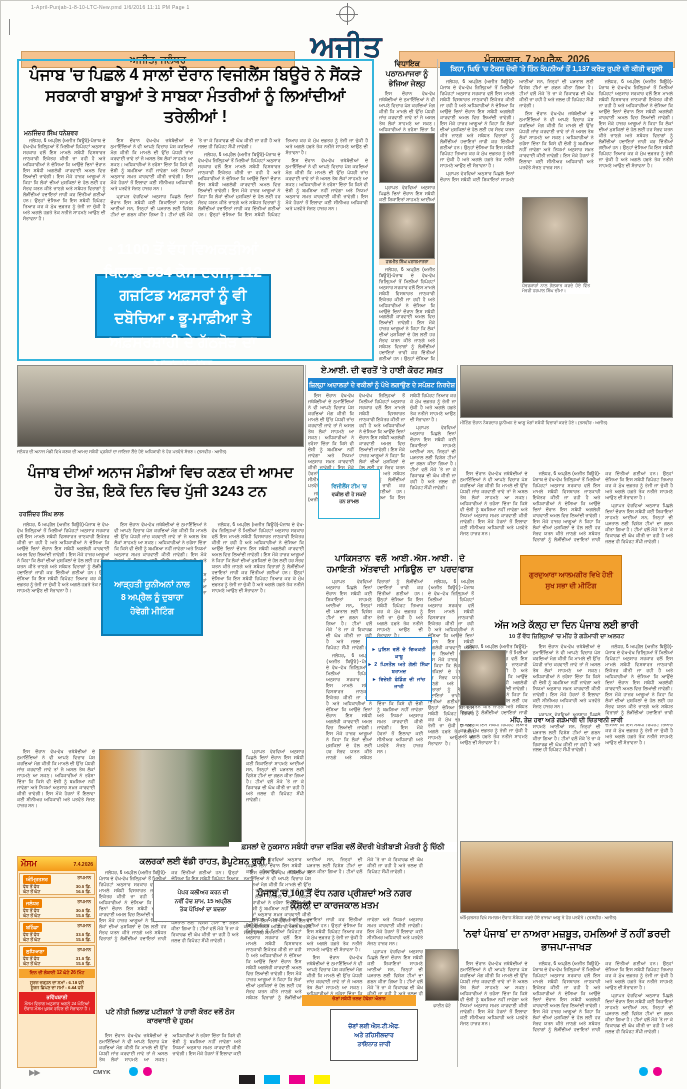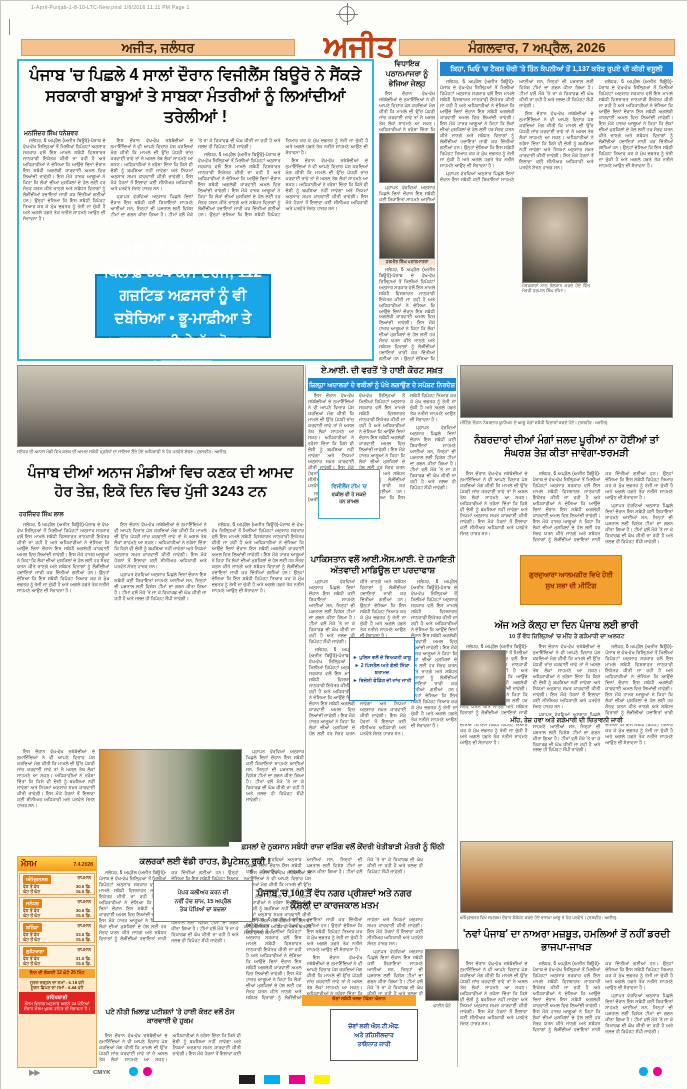--- a/index.html
+++ b/index.html
@@ -5,22 +5,22 @@
   html,body{margin:0;padding:0;background:#e9e9e6;}
   .page{position:relative;width:687px;height:1089px;margin:0 auto;background:#fdfdfa;
         font-family:"Liberation Sans","DejaVu Sans",sans-serif;color:#1b1b1b;overflow:hidden;
         border:1px solid #c9c9c4;}
   .abs{position:absolute;}
   .printline{font-size:5px;color:#8a8a8a;letter-spacing:.3px;white-space:nowrap;}
   .crosshair{width:14px;height:14px;border:1px solid #777;border-radius:50%;}
   .crosshair:before{content:"";position:absolute;left:50%;top:-4px;width:1px;height:22px;background:#777;}
   .crosshair:after{content:"";position:absolute;top:50%;left:-4px;height:1px;width:22px;background:#777;}
   .bar{background:#f5c28e;border:1px solid #cf9d62;display:flex;align-items:center;justify-content:center;
-       font-size:13px;font-weight:bold;color:#3a2a12;}
-  .masthead{font-size:29px;font-weight:bold;color:#c2410c;text-align:right;line-height:1;
+       font-size:10px;font-weight:bold;color:#3a2a12;margin-top:12px;}
+  .masthead{font-size:29px;font-weight:bold;color:#0c4a6e;text-align:center;line-height:1;
             text-shadow:0 0 .5px #cf1126;}
   .hl{font-weight:bold;text-align:center;line-height:1.32;color:#070707;}
   .sub{background:#2186d2;color:#fff;font-weight:bold;display:flex;align-items:center;justify-content:center;text-align:center;}
   .cols{column-gap:5px;text-align:justify;font-size:4.6px;line-height:1.3;color:#222;}
   .cols p{margin:0 0 2px 0;text-indent:6px;}
   .c2{column-count:2}.c3{column-count:3}.c4{column-count:4}
   .byline{font-size:6px;font-weight:bold;color:#111;}
   .bluebox{background:#19a7e8;border:2px solid #0d7cb2;color:#fff;font-weight:bold;text-align:center;
            display:flex;align-items:center;justify-content:center;padding:3px;box-sizing:border-box;line-height:1.55;}
   .whitebox{background:#fff;border:1.5px solid #2fb0d8;text-align:center;display:flex;flex-direction:column;
@@ -109,61 +109,65 @@
 
   <div class="abs hl" style="left:16px;top:462px;width:287px;font-size:14.5px;">ਪੰਜਾਬ ਦੀਆਂ ਅਨਾਜ ਮੰਡੀਆਂ ਵਿਚ ਕਣਕ ਦੀ ਆਮਦ ਹੋਰ ਤੇਜ਼, ਇਕੋ ਦਿਨ ਵਿਚ ਪੁੱਜੀ 3243 ਟਨ</div>
   <div class="abs byline" style="left:18px;top:510px;">ਹਰਜਿੰਦਰ ਸਿੰਘ ਲਾਲ</div>
   <div class="abs" style="left:16px;top:521px;width:287px;height:225px;">
     <div class="cols c3" style="height:225px;overflow:hidden;">
       <p>ਜਲੰਧਰ, 6 ਅਪ੍ਰੈਲ (ਅਜੀਤ ਬਿਊਰੋ)-ਪੰਜਾਬ ਦੇ ਵੱਖ-ਵੱਖ ਜ਼ਿਲ੍ਹਿਆਂ ਤੋਂ ਮਿਲੀਆਂ ਰਿਪੋਰਟਾਂ ਅਨੁਸਾਰ ਸਰਕਾਰ ਵਲੋਂ ਇਸ ਮਾਮਲੇ ਸਬੰਧੀ ਵਿਸਥਾਰਤ ਜਾਣਕਾਰੀ ਇਕੱਤਰ ਕੀਤੀ ਜਾ ਰਹੀ ਹੈ ਅਤੇ ਅਧਿਕਾਰੀਆਂ ਨੇ ਦੱਸਿਆ ਕਿ ਆਉਂਦੇ ਦਿਨਾਂ ਦੌਰਾਨ ਇਸ ਸਬੰਧੀ ਅਗਲੇਰੀ ਕਾਰਵਾਈ ਅਮਲ ਵਿਚ ਲਿਆਂਦੀ ਜਾਵੇਗੀ। ਇਸ ਮੌਕੇ ਹਾਜ਼ਰ ਆਗੂਆਂ ਨੇ ਕਿਹਾ ਕਿ ਲੋਕਾਂ ਦੀਆਂ ਮੁਸ਼ਕਿਲਾਂ ਦੇ ਹੱਲ ਲਈ ਹਰ ਸੰਭਵ ਯਤਨ ਕੀਤੇ ਜਾਣਗੇ ਅਤੇ ਸਬੰਧਤ ਵਿਭਾਗਾਂ ਨੂੰ ਲੋੜੀਂਦੀਆਂ ਹਦਾਇਤਾਂ ਜਾਰੀ ਕਰ ਦਿੱਤੀਆਂ ਗਈਆਂ ਹਨ। ਉਨ੍ਹਾਂ ਦੱਸਿਆ ਕਿ ਇਸ ਸਬੰਧੀ ਰਿਪੋਰਟ ਤਿਆਰ ਕਰ ਕੇ ਮੁੱਖ ਦਫ਼ਤਰ ਨੂੰ ਭੇਜੀ ਜਾ ਚੁੱਕੀ ਹੈ ਅਤੇ ਅਗਲੇ ਹਫ਼ਤੇ ਤੱਕ ਨਤੀਜੇ ਸਾਹਮਣੇ ਆਉਣ ਦੀ ਸੰਭਾਵਨਾ ਹੈ।</p>
       <p>ਇਸ ਦੌਰਾਨ ਵੱਖ-ਵੱਖ ਜਥੇਬੰਦੀਆਂ ਦੇ ਨੁਮਾਇੰਦਿਆਂ ਨੇ ਵੀ ਆਪਣੇ ਵਿਚਾਰ ਪੇਸ਼ ਕਰਦਿਆਂ ਮੰਗ ਕੀਤੀ ਕਿ ਮਾਮਲੇ ਦੀ ਉੱਚ ਪੱਧਰੀ ਜਾਂਚ ਕਰਵਾਈ ਜਾਵੇ ਤਾਂ ਜੋ ਅਸਲ ਤੱਥ ਲੋਕਾਂ ਸਾਹਮਣੇ ਆ ਸਕਣ। ਅਧਿਕਾਰੀਆਂ ਨੇ ਭਰੋਸਾ ਦਿੱਤਾ ਕਿ ਕਿਸੇ ਵੀ ਦੋਸ਼ੀ ਨੂੰ ਬਖ਼ਸ਼ਿਆ ਨਹੀਂ ਜਾਵੇਗਾ ਅਤੇ ਨਿਯਮਾਂ ਅਨੁਸਾਰ ਸਖ਼ਤ ਕਾਰਵਾਈ ਕੀਤੀ ਜਾਵੇਗੀ। ਇਸ ਮੌਕੇ ਹੋਰਨਾਂ ਤੋਂ ਇਲਾਵਾ ਕਈ ਸੀਨੀਅਰ ਅਧਿਕਾਰੀ ਅਤੇ ਪਤਵੰਤੇ ਸੱਜਣ ਹਾਜ਼ਰ ਸਨ।</p>
       <p>ਪ੍ਰਾਪਤ ਵੇਰਵਿਆਂ ਅਨੁਸਾਰ ਪਿਛਲੇ ਦਿਨਾਂ ਦੌਰਾਨ ਇਸ ਸਬੰਧੀ ਕਈ ਸ਼ਿਕਾਇਤਾਂ ਸਾਹਮਣੇ ਆਈਆਂ ਸਨ, ਜਿਨ੍ਹਾਂ ਦੀ ਪੜਤਾਲ ਲਈ ਵਿਸ਼ੇਸ਼ ਟੀਮਾਂ ਦਾ ਗਠਨ ਕੀਤਾ ਗਿਆ ਹੈ। ਟੀਮਾਂ ਵਲੋਂ ਮੌਕੇ 'ਤੇ ਜਾ ਕੇ ਰਿਕਾਰਡ ਦੀ ਘੋਖ ਕੀਤੀ ਜਾ ਰਹੀ ਹੈ ਅਤੇ ਜਲਦ ਹੀ ਰਿਪੋਰਟ ਸੌਂਪੀ ਜਾਵੇਗੀ।</p>
       <p>ਜਲੰਧਰ, 6 ਅਪ੍ਰੈਲ (ਅਜੀਤ ਬਿਊਰੋ)-ਪੰਜਾਬ ਦੇ ਵੱਖ-ਵੱਖ ਜ਼ਿਲ੍ਹਿਆਂ ਤੋਂ ਮਿਲੀਆਂ ਰਿਪੋਰਟਾਂ ਅਨੁਸਾਰ ਸਰਕਾਰ ਵਲੋਂ ਇਸ ਮਾਮਲੇ ਸਬੰਧੀ ਵਿਸਥਾਰਤ ਜਾਣਕਾਰੀ ਇਕੱਤਰ ਕੀਤੀ ਜਾ ਰਹੀ ਹੈ ਅਤੇ ਅਧਿਕਾਰੀਆਂ ਨੇ ਦੱਸਿਆ ਕਿ ਆਉਂਦੇ ਦਿਨਾਂ ਦੌਰਾਨ ਇਸ ਸਬੰਧੀ ਅਗਲੇਰੀ ਕਾਰਵਾਈ ਅਮਲ ਵਿਚ ਲਿਆਂਦੀ ਜਾਵੇਗੀ। ਇਸ ਮੌਕੇ ਹਾਜ਼ਰ ਆਗੂਆਂ ਨੇ ਕਿਹਾ ਕਿ ਲੋਕਾਂ ਦੀਆਂ ਮੁਸ਼ਕਿਲਾਂ ਦੇ ਹੱਲ ਲਈ ਹਰ ਸੰਭਵ ਯਤਨ ਕੀਤੇ ਜਾਣਗੇ ਅਤੇ ਸਬੰਧਤ ਵਿਭਾਗਾਂ ਨੂੰ ਲੋੜੀਂਦੀਆਂ ਹਦਾਇਤਾਂ ਜਾਰੀ ਕਰ ਦਿੱਤੀਆਂ ਗਈਆਂ ਹਨ। ਉਨ੍ਹਾਂ ਦੱਸਿਆ ਕਿ ਇਸ ਸਬੰਧੀ ਰਿਪੋਰਟ ਤਿਆਰ ਕਰ ਕੇ ਮੁੱਖ ਦਫ਼ਤਰ ਨੂੰ ਭੇਜੀ ਜਾ ਚੁੱਕੀ ਹੈ ਅਤੇ ਅਗਲੇ ਹਫ਼ਤੇ ਤੱਕ ਨਤੀਜੇ ਸਾਹਮਣੇ ਆਉਣ ਦੀ ਸੰਭਾਵਨਾ ਹੈ।</p>
     </div>
+    <div class="abs bluebox" style="left:84px;top:38px;width:102px;height:76px;font-size:8.5px;flex-direction:column;">
+      <span>ਆੜ੍ਹਤੀ ਯੂਨੀਅਨਾਂ ਨਾਲ</span>
+      <span>8 ਅਪ੍ਰੈਲ ਨੂੰ ਦੁਬਾਰਾ</span>
+      <span>ਹੋਵੇਗੀ ਮੀਟਿੰਗ</span>
+    </div>
   </div>
 
   <div class="abs vline" style="left:304px;top:364px;height:484px;"></div>
   <div class="abs" style="left:307px;top:364px;width:148px;height:188px;overflow:hidden;">
     <div class="hl" style="font-size:8.5px;">ਏ.ਆਈ. ਦੀ ਵਰਤੋਂ 'ਤੇ ਹਾਈ ਕੋਰਟ ਸਖ਼ਤ</div>
     <div class="sub" style="height:13px;font-size:6.4px;margin-top:2px;">ਜ਼ਿਲ੍ਹਾ ਅਦਾਲਤਾਂ ਦੇ ਵਕੀਲਾਂ ਨੂੰ ਪੱਖੇ ਲਗਾਉਣ ਦੇ ਸਪੱਸ਼ਟ ਨਿਰਦੇਸ਼</div>
     <div style="position:relative;height:158px;margin-top:2px;">
       <div class="cols c3" style="height:158px;">
         <p>ਇਸ ਦੌਰਾਨ ਵੱਖ-ਵੱਖ ਜਥੇਬੰਦੀਆਂ ਦੇ ਨੁਮਾਇੰਦਿਆਂ ਨੇ ਵੀ ਆਪਣੇ ਵਿਚਾਰ ਪੇਸ਼ ਕਰਦਿਆਂ ਮੰਗ ਕੀਤੀ ਕਿ ਮਾਮਲੇ ਦੀ ਉੱਚ ਪੱਧਰੀ ਜਾਂਚ ਕਰਵਾਈ ਜਾਵੇ ਤਾਂ ਜੋ ਅਸਲ ਤੱਥ ਲੋਕਾਂ ਸਾਹਮਣੇ ਆ ਸਕਣ। ਅਧਿਕਾਰੀਆਂ ਨੇ ਭਰੋਸਾ ਦਿੱਤਾ ਕਿ ਕਿਸੇ ਵੀ ਦੋਸ਼ੀ ਨੂੰ ਬਖ਼ਸ਼ਿਆ ਨਹੀਂ ਜਾਵੇਗਾ ਅਤੇ ਨਿਯਮਾਂ ਅਨੁਸਾਰ ਸਖ਼ਤ ਕਾਰਵਾਈ ਕੀਤੀ ਜਾਵੇਗੀ। ਇਸ ਮੌਕੇ ਹੋਰਨਾਂ ਤੋਂ ਇਲਾਵਾ ਕਈ ਸੀਨੀਅਰ ਅਧਿਕਾਰੀ ਅਤੇ ਪਤਵੰਤੇ ਸੱਜਣ ਹਾਜ਼ਰ ਸਨ।</p>
         <p>ਜਲੰਧਰ, 6 ਅਪ੍ਰੈਲ (ਅਜੀਤ ਬਿਊਰੋ)-ਪੰਜਾਬ ਦੇ ਵੱਖ-ਵੱਖ ਜ਼ਿਲ੍ਹਿਆਂ ਤੋਂ ਮਿਲੀਆਂ ਰਿਪੋਰਟਾਂ ਅਨੁਸਾਰ ਸਰਕਾਰ ਵਲੋਂ ਇਸ ਮਾਮਲੇ ਸਬੰਧੀ ਵਿਸਥਾਰਤ ਜਾਣਕਾਰੀ ਇਕੱਤਰ ਕੀਤੀ ਜਾ ਰਹੀ ਹੈ ਅਤੇ ਅਧਿਕਾਰੀਆਂ ਨੇ ਦੱਸਿਆ ਕਿ ਆਉਂਦੇ ਦਿਨਾਂ ਦੌਰਾਨ ਇਸ ਸਬੰਧੀ ਅਗਲੇਰੀ ਕਾਰਵਾਈ ਅਮਲ ਵਿਚ ਲਿਆਂਦੀ ਜਾਵੇਗੀ। ਇਸ ਮੌਕੇ ਹਾਜ਼ਰ ਆਗੂਆਂ ਨੇ ਕਿਹਾ ਕਿ ਲੋਕਾਂ ਦੀਆਂ ਮੁਸ਼ਕਿਲਾਂ ਦੇ ਹੱਲ ਲਈ ਹਰ ਸੰਭਵ ਯਤਨ ਕੀਤੇ ਜਾਣਗੇ ਅਤੇ ਸਬੰਧਤ ਵਿਭਾਗਾਂ ਨੂੰ ਲੋੜੀਂਦੀਆਂ ਹਦਾਇਤਾਂ ਜਾਰੀ ਕਰ ਦਿੱਤੀਆਂ ਗਈਆਂ ਹਨ। ਉਨ੍ਹਾਂ ਦੱਸਿਆ ਕਿ ਇਸ ਸਬੰਧੀ ਰਿਪੋਰਟ ਤਿਆਰ ਕਰ ਕੇ ਮੁੱਖ ਦਫ਼ਤਰ ਨੂੰ ਭੇਜੀ ਜਾ ਚੁੱਕੀ ਹੈ ਅਤੇ ਅਗਲੇ ਹਫ਼ਤੇ ਤੱਕ ਨਤੀਜੇ ਸਾਹਮਣੇ ਆਉਣ ਦੀ ਸੰਭਾਵਨਾ ਹੈ।</p>
         <p>ਪ੍ਰਾਪਤ ਵੇਰਵਿਆਂ ਅਨੁਸਾਰ ਪਿਛਲੇ ਦਿਨਾਂ ਦੌਰਾਨ ਇਸ ਸਬੰਧੀ ਕਈ ਸ਼ਿਕਾਇਤਾਂ ਸਾਹਮਣੇ ਆਈਆਂ ਸਨ, ਜਿਨ੍ਹਾਂ ਦੀ ਪੜਤਾਲ ਲਈ ਵਿਸ਼ੇਸ਼ ਟੀਮਾਂ ਦਾ ਗਠਨ ਕੀਤਾ ਗਿਆ ਹੈ। ਟੀਮਾਂ ਵਲੋਂ ਮੌਕੇ 'ਤੇ ਜਾ ਕੇ ਰਿਕਾਰਡ ਦੀ ਘੋਖ ਕੀਤੀ ਜਾ ਰਹੀ ਹੈ ਅਤੇ ਜਲਦ ਹੀ ਰਿਪੋਰਟ ਸੌਂਪੀ ਜਾਵੇਗੀ।</p>
       </div>
       <div class="abs whitebox" style="left:10px;top:76px;width:62px;height:50px;">
         <span style="color:#0d7cb2;font-weight:bold;font-size:5.6px;">ਵਿਜੀਲੈਂਸ ਟੀਮ 'ਚ</span>
         <span style="font-size:5.2px;font-weight:bold;">ਵਕੀਲ ਵੀ ਹੋ ਸਕਦੇ</span>
         <span style="font-size:5.2px;font-weight:bold;">ਹਨ ਸ਼ਾਮਲ</span>
       </div>
     </div>
   </div>
 
-  <div class="abs" style="left:308px;top:553px;width:148px;height:286px;overflow:hidden;">
+  <div class="abs" style="left:325px;top:553px;width:148px;height:286px;overflow:hidden;font-family:Liberation Mono, monospace;">
     <div class="hl" style="font-size:8.5px;">ਪਾਕਿਸਤਾਨ ਵਲੋਂ ਆਈ.ਐਸ.ਆਈ. ਦੇ ਹਮਾਇਤੀ ਅੱਤਵਾਦੀ ਮਾਡਿਊਲ ਦਾ ਪਰਦਾਫਾਸ਼</div>
     <div style="position:relative;height:252px;margin-top:3px;">
       <div class="cols c3" style="height:252px;">
         <p>ਪ੍ਰਾਪਤ ਵੇਰਵਿਆਂ ਅਨੁਸਾਰ ਪਿਛਲੇ ਦਿਨਾਂ ਦੌਰਾਨ ਇਸ ਸਬੰਧੀ ਕਈ ਸ਼ਿਕਾਇਤਾਂ ਸਾਹਮਣੇ ਆਈਆਂ ਸਨ, ਜਿਨ੍ਹਾਂ ਦੀ ਪੜਤਾਲ ਲਈ ਵਿਸ਼ੇਸ਼ ਟੀਮਾਂ ਦਾ ਗਠਨ ਕੀਤਾ ਗਿਆ ਹੈ। ਟੀਮਾਂ ਵਲੋਂ ਮੌਕੇ 'ਤੇ ਜਾ ਕੇ ਰਿਕਾਰਡ ਦੀ ਘੋਖ ਕੀਤੀ ਜਾ ਰਹੀ ਹੈ ਅਤੇ ਜਲਦ ਹੀ ਰਿਪੋਰਟ ਸੌਂਪੀ ਜਾਵੇਗੀ।</p>
         <p>ਜਲੰਧਰ, 6 ਅਪ੍ਰੈਲ (ਅਜੀਤ ਬਿਊਰੋ)-ਪੰਜਾਬ ਦੇ ਵੱਖ-ਵੱਖ ਜ਼ਿਲ੍ਹਿਆਂ ਤੋਂ ਮਿਲੀਆਂ ਰਿਪੋਰਟਾਂ ਅਨੁਸਾਰ ਸਰਕਾਰ ਵਲੋਂ ਇਸ ਮਾਮਲੇ ਸਬੰਧੀ ਵਿਸਥਾਰਤ ਜਾਣਕਾਰੀ ਇਕੱਤਰ ਕੀਤੀ ਜਾ ਰਹੀ ਹੈ ਅਤੇ ਅਧਿਕਾਰੀਆਂ ਨੇ ਦੱਸਿਆ ਕਿ ਆਉਂਦੇ ਦਿਨਾਂ ਦੌਰਾਨ ਇਸ ਸਬੰਧੀ ਅਗਲੇਰੀ ਕਾਰਵਾਈ ਅਮਲ ਵਿਚ ਲਿਆਂਦੀ ਜਾਵੇਗੀ। ਇਸ ਮੌਕੇ ਹਾਜ਼ਰ ਆਗੂਆਂ ਨੇ ਕਿਹਾ ਕਿ ਲੋਕਾਂ ਦੀਆਂ ਮੁਸ਼ਕਿਲਾਂ ਦੇ ਹੱਲ ਲਈ ਹਰ ਸੰਭਵ ਯਤਨ ਕੀਤੇ ਜਾਣਗੇ ਅਤੇ ਸਬੰਧਤ ਵਿਭਾਗਾਂ ਨੂੰ ਲੋੜੀਂਦੀਆਂ ਹਦਾਇਤਾਂ ਜਾਰੀ ਕਰ ਦਿੱਤੀਆਂ ਗਈਆਂ ਹਨ। ਉਨ੍ਹਾਂ ਦੱਸਿਆ ਕਿ ਇਸ ਸਬੰਧੀ ਰਿਪੋਰਟ ਤਿਆਰ ਕਰ ਕੇ ਮੁੱਖ ਦਫ਼ਤਰ ਨੂੰ ਭੇਜੀ ਜਾ ਚੁੱਕੀ ਹੈ ਅਤੇ ਅਗਲੇ ਹਫ਼ਤੇ ਤੱਕ ਨਤੀਜੇ ਸਾਹਮਣੇ ਆਉਣ ਦੀ ਸੰਭਾਵਨਾ ਹੈ।</p>
         <p>ਇਸ ਦੌਰਾਨ ਵੱਖ-ਵੱਖ ਜਥੇਬੰਦੀਆਂ ਦੇ ਨੁਮਾਇੰਦਿਆਂ ਨੇ ਵੀ ਆਪਣੇ ਵਿਚਾਰ ਪੇਸ਼ ਕਰਦਿਆਂ ਮੰਗ ਕੀਤੀ ਕਿ ਮਾਮਲੇ ਦੀ ਉੱਚ ਪੱਧਰੀ ਜਾਂਚ ਕਰਵਾਈ ਜਾਵੇ ਤਾਂ ਜੋ ਅਸਲ ਤੱਥ ਲੋਕਾਂ ਸਾਹਮਣੇ ਆ ਸਕਣ। ਅਧਿਕਾਰੀਆਂ ਨੇ ਭਰੋਸਾ ਦਿੱਤਾ ਕਿ ਕਿਸੇ ਵੀ ਦੋਸ਼ੀ ਨੂੰ ਬਖ਼ਸ਼ਿਆ ਨਹੀਂ ਜਾਵੇਗਾ ਅਤੇ ਨਿਯਮਾਂ ਅਨੁਸਾਰ ਸਖ਼ਤ ਕਾਰਵਾਈ ਕੀਤੀ ਜਾਵੇਗੀ। ਇਸ ਮੌਕੇ ਹੋਰਨਾਂ ਤੋਂ ਇਲਾਵਾ ਕਈ ਸੀਨੀਅਰ ਅਧਿਕਾਰੀ ਅਤੇ ਪਤਵੰਤੇ ਸੱਜਣ ਹਾਜ਼ਰ ਸਨ।</p>
         <p>ਜਲੰਧਰ, 6 ਅਪ੍ਰੈਲ (ਅਜੀਤ ਬਿਊਰੋ)-ਪੰਜਾਬ ਦੇ ਵੱਖ-ਵੱਖ ਜ਼ਿਲ੍ਹਿਆਂ ਤੋਂ ਮਿਲੀਆਂ ਰਿਪੋਰਟਾਂ ਅਨੁਸਾਰ ਸਰਕਾਰ ਵਲੋਂ ਇਸ ਮਾਮਲੇ ਸਬੰਧੀ ਵਿਸਥਾਰਤ ਜਾਣਕਾਰੀ ਇਕੱਤਰ ਕੀਤੀ ਜਾ ਰਹੀ ਹੈ ਅਤੇ ਅਧਿਕਾਰੀਆਂ ਨੇ ਦੱਸਿਆ ਕਿ ਆਉਂਦੇ ਦਿਨਾਂ ਦੌਰਾਨ ਇਸ ਸਬੰਧੀ ਅਗਲੇਰੀ ਕਾਰਵਾਈ ਅਮਲ ਵਿਚ ਲਿਆਂਦੀ ਜਾਵੇਗੀ। ਇਸ ਮੌਕੇ ਹਾਜ਼ਰ ਆਗੂਆਂ ਨੇ ਕਿਹਾ ਕਿ ਲੋਕਾਂ ਦੀਆਂ ਮੁਸ਼ਕਿਲਾਂ ਦੇ ਹੱਲ ਲਈ ਹਰ ਸੰਭਵ ਯਤਨ ਕੀਤੇ ਜਾਣਗੇ ਅਤੇ ਸਬੰਧਤ ਵਿਭਾਗਾਂ ਨੂੰ ਲੋੜੀਂਦੀਆਂ ਹਦਾਇਤਾਂ ਜਾਰੀ ਕਰ ਦਿੱਤੀਆਂ ਗਈਆਂ ਹਨ। ਉਨ੍ਹਾਂ ਦੱਸਿਆ ਕਿ ਇਸ ਸਬੰਧੀ ਰਿਪੋਰਟ ਤਿਆਰ ਕਰ ਕੇ ਮੁੱਖ ਦਫ਼ਤਰ ਨੂੰ ਭੇਜੀ ਜਾ ਚੁੱਕੀ ਹੈ ਅਤੇ ਅਗਲੇ ਹਫ਼ਤੇ ਤੱਕ ਨਤੀਜੇ ਸਾਹਮਣੇ ਆਉਣ ਦੀ ਸੰਭਾਵਨਾ ਹੈ।</p>
       </div>
       <div class="abs whitebox" style="left:40px;top:58px;width:66px;height:64px;border-color:#2186d2;">
         <span style="font-size:5px;font-weight:bold;color:#0d3d8a;">► ਪੁਲਿਸ ਵਲੋਂ ਦੋ ਵਿਅਕਤੀ ਕਾਬੂ</span>
         <span style="font-size:5px;font-weight:bold;color:#0d3d8a;">► 2 ਪਿਸਤੌਲ ਅਤੇ ਗੋਲੀ ਸਿੱਕਾ ਬਰਾਮਦ</span>
         <span style="font-size:5px;font-weight:bold;color:#0d3d8a;">► ਵਿਦੇਸ਼ੀ ਫੰਡਿੰਗ ਦੀ ਜਾਂਚ ਜਾਰੀ</span>
       </div>
     </div>
   </div>
 
   <div class="abs vline" style="left:456px;top:364px;height:702px;"></div>
   <div class="abs photo ph-group2" style="left:459px;top:364px;width:213px;height:53px;"></div>
   <div class="abs caption" style="left:459px;top:419px;width:213px;height:11px;">ਮੀਟਿੰਗ ਦੌਰਾਨ ਨੰਬਰਦਾਰ ਯੂਨੀਅਨ ਦੇ ਆਗੂ ਮੰਗਾਂ ਸਬੰਧੀ ਵਿਚਾਰਾਂ ਕਰਦੇ ਹੋਏ। (ਤਸਵੀਰ : ਅਜੀਤ)</div>
-  <div class="abs hl" style="left:459px;top:432px;width:213px;font-size:10px;">ਨੰਬਰਦਾਰਾਂ ਦੀਆਂ ਮੰਗਾਂ ਜਲਦ ਪੂਰੀਆਂ ਨਾ ਹੋਈਆਂ ਤਾਂ ਸੰਘਰਸ਼ ਤੇਜ਼ ਕੀਤਾ ਜਾਵੇਗਾ-ਝਰਮੜੀ</div>
   <div class="abs" style="left:459px;top:470px;width:213px;height:146px;">
     <div class="cols c3" style="height:146px;overflow:hidden;">
       <p>ਇਸ ਦੌਰਾਨ ਵੱਖ-ਵੱਖ ਜਥੇਬੰਦੀਆਂ ਦੇ ਨੁਮਾਇੰਦਿਆਂ ਨੇ ਵੀ ਆਪਣੇ ਵਿਚਾਰ ਪੇਸ਼ ਕਰਦਿਆਂ ਮੰਗ ਕੀਤੀ ਕਿ ਮਾਮਲੇ ਦੀ ਉੱਚ ਪੱਧਰੀ ਜਾਂਚ ਕਰਵਾਈ ਜਾਵੇ ਤਾਂ ਜੋ ਅਸਲ ਤੱਥ ਲੋਕਾਂ ਸਾਹਮਣੇ ਆ ਸਕਣ। ਅਧਿਕਾਰੀਆਂ ਨੇ ਭਰੋਸਾ ਦਿੱਤਾ ਕਿ ਕਿਸੇ ਵੀ ਦੋਸ਼ੀ ਨੂੰ ਬਖ਼ਸ਼ਿਆ ਨਹੀਂ ਜਾਵੇਗਾ ਅਤੇ ਨਿਯਮਾਂ ਅਨੁਸਾਰ ਸਖ਼ਤ ਕਾਰਵਾਈ ਕੀਤੀ ਜਾਵੇਗੀ। ਇਸ ਮੌਕੇ ਹੋਰਨਾਂ ਤੋਂ ਇਲਾਵਾ ਕਈ ਸੀਨੀਅਰ ਅਧਿਕਾਰੀ ਅਤੇ ਪਤਵੰਤੇ ਸੱਜਣ ਹਾਜ਼ਰ ਸਨ।</p>
       <p>ਜਲੰਧਰ, 6 ਅਪ੍ਰੈਲ (ਅਜੀਤ ਬਿਊਰੋ)-ਪੰਜਾਬ ਦੇ ਵੱਖ-ਵੱਖ ਜ਼ਿਲ੍ਹਿਆਂ ਤੋਂ ਮਿਲੀਆਂ ਰਿਪੋਰਟਾਂ ਅਨੁਸਾਰ ਸਰਕਾਰ ਵਲੋਂ ਇਸ ਮਾਮਲੇ ਸਬੰਧੀ ਵਿਸਥਾਰਤ ਜਾਣਕਾਰੀ ਇਕੱਤਰ ਕੀਤੀ ਜਾ ਰਹੀ ਹੈ ਅਤੇ ਅਧਿਕਾਰੀਆਂ ਨੇ ਦੱਸਿਆ ਕਿ ਆਉਂਦੇ ਦਿਨਾਂ ਦੌਰਾਨ ਇਸ ਸਬੰਧੀ ਅਗਲੇਰੀ ਕਾਰਵਾਈ ਅਮਲ ਵਿਚ ਲਿਆਂਦੀ ਜਾਵੇਗੀ। ਇਸ ਮੌਕੇ ਹਾਜ਼ਰ ਆਗੂਆਂ ਨੇ ਕਿਹਾ ਕਿ ਲੋਕਾਂ ਦੀਆਂ ਮੁਸ਼ਕਿਲਾਂ ਦੇ ਹੱਲ ਲਈ ਹਰ ਸੰਭਵ ਯਤਨ ਕੀਤੇ ਜਾਣਗੇ ਅਤੇ ਸਬੰਧਤ ਵਿਭਾਗਾਂ ਨੂੰ ਲੋੜੀਂਦੀਆਂ ਹਦਾਇਤਾਂ ਜਾਰੀ ਕਰ ਦਿੱਤੀਆਂ ਗਈਆਂ ਹਨ। ਉਨ੍ਹਾਂ ਦੱਸਿਆ ਕਿ ਇਸ ਸਬੰਧੀ ਰਿਪੋਰਟ ਤਿਆਰ ਕਰ ਕੇ ਮੁੱਖ ਦਫ਼ਤਰ ਨੂੰ ਭੇਜੀ ਜਾ ਚੁੱਕੀ ਹੈ ਅਤੇ ਅਗਲੇ ਹਫ਼ਤੇ ਤੱਕ ਨਤੀਜੇ ਸਾਹਮਣੇ ਆਉਣ ਦੀ ਸੰਭਾਵਨਾ ਹੈ।</p>
       <p>ਪ੍ਰਾਪਤ ਵੇਰਵਿਆਂ ਅਨੁਸਾਰ ਪਿਛਲੇ ਦਿਨਾਂ ਦੌਰਾਨ ਇਸ ਸਬੰਧੀ ਕਈ ਸ਼ਿਕਾਇਤਾਂ ਸਾਹਮਣੇ ਆਈਆਂ ਸਨ, ਜਿਨ੍ਹਾਂ ਦੀ ਪੜਤਾਲ ਲਈ ਵਿਸ਼ੇਸ਼ ਟੀਮਾਂ ਦਾ ਗਠਨ ਕੀਤਾ ਗਿਆ ਹੈ। ਟੀਮਾਂ ਵਲੋਂ ਮੌਕੇ 'ਤੇ ਜਾ ਕੇ ਰਿਕਾਰਡ ਦੀ ਘੋਖ ਕੀਤੀ ਜਾ ਰਹੀ ਹੈ ਅਤੇ ਜਲਦ ਹੀ ਰਿਪੋਰਟ ਸੌਂਪੀ ਜਾਵੇਗੀ।</p>
     </div>
     <div class="abs orangebox" style="left:60px;top:84px;width:102px;height:50px;font-size:7px;">ਗੁਰਦੁਆਰਾ ਆਲਮਗੀਰ ਵਿਖੇ ਹੋਈ ਸੁਖ ਸਭਾ ਦੀ ਮੀਟਿੰਗ</div>
   </div>
 
   <div class="abs hl" style="left:459px;top:618px;width:213px;font-size:9.5px;">ਅੱਜ ਅਤੇ ਕੱਲ੍ਹ ਦਾ ਦਿਨ ਪੰਜਾਬ ਲਈ ਭਾਰੀ</div>

